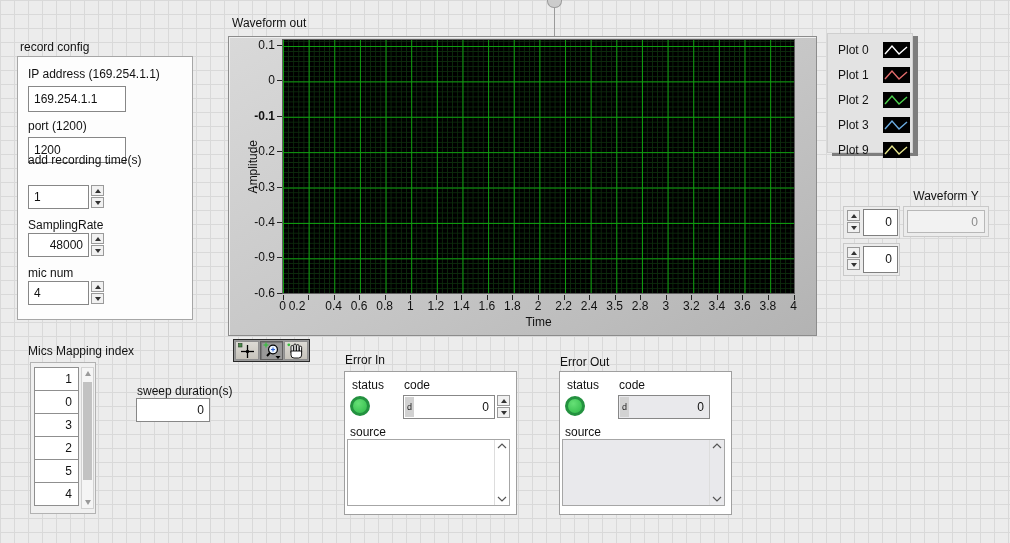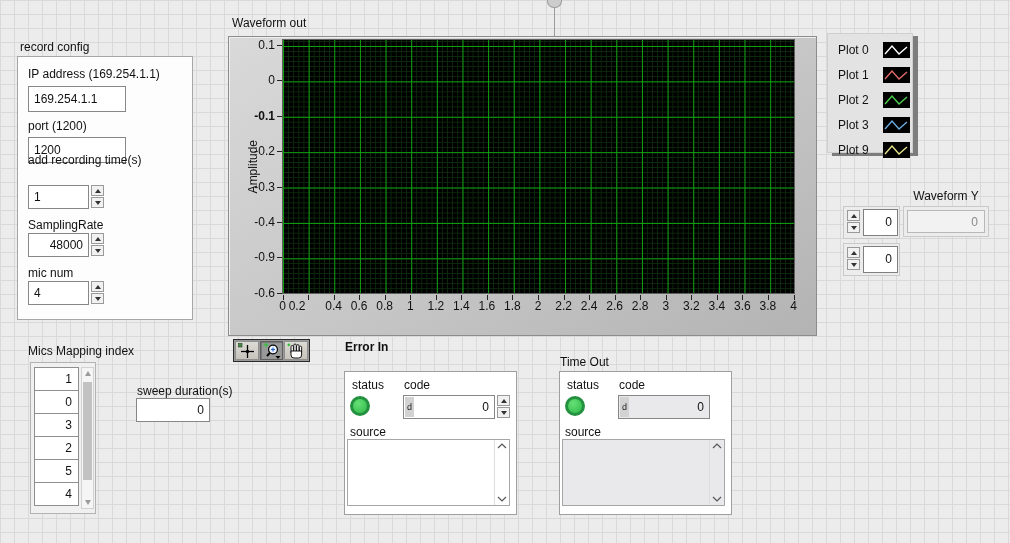--- a/index.html
+++ b/index.html
@@ -158,20 +158,21 @@
         <div class="tri-dn"></div>
       </div>
   </div>
 
   <div class="lbl" style="left:232px; top:16px;">Waveform out</div>
   <div id="graph-frame">
     <div id="plot-area"></div>
     <div id="ylabel-wrap">
         <span>Amplitude</span>
       </div>
+    <div id="xlabel">Time</div>
     <div id="axis-ticks">
         <div class="x-tickmark" style="left: 53.5px;"></div>
         <div class="x-ticklabel" style="left: 53.5px;">0</div>
         <div class="x-tickmark" style="left: 79.05px;"></div>
         <div class="x-ticklabel" style="left: 68px;">0.2</div>
         <div class="x-tickmark" style="left: 104.6px;"></div>
         <div class="x-ticklabel" style="left: 104.6px;">0.4</div>
         <div class="x-tickmark" style="left: 130.15px;"></div>
         <div class="x-ticklabel" style="left: 130.15px;">0.6</div>
         <div class="x-tickmark" style="left: 155.7px;"></div>
@@ -186,21 +187,21 @@
         <div class="x-ticklabel" style="left: 257.9px;">1.6</div>
         <div class="x-tickmark" style="left: 283.45px;"></div>
         <div class="x-ticklabel" style="left: 283.45px;">1.8</div>
         <div class="x-tickmark" style="left: 309px;"></div>
         <div class="x-ticklabel" style="left: 309px;">2</div>
         <div class="x-tickmark" style="left: 334.55px;"></div>
         <div class="x-ticklabel" style="left: 334.55px;">2.2</div>
         <div class="x-tickmark" style="left: 360.1px;"></div>
         <div class="x-ticklabel" style="left: 360.1px;">2.4</div>
         <div class="x-tickmark" style="left: 385.65px;"></div>
-        <div class="x-ticklabel" style="left: 385.65px;">2.6</div>
+        <div class="x-ticklabel" style="left: 385.65px;">3.5</div>
         <div class="x-tickmark" style="left: 411.2px;"></div>
         <div class="x-ticklabel" style="left: 411.2px;">2.8</div>
         <div class="x-tickmark" style="left: 436.75px;"></div>
         <div class="x-ticklabel" style="left: 436.75px;">3</div>
         <div class="x-tickmark" style="left: 462.3px;"></div>
         <div class="x-ticklabel" style="left: 462.3px;">3.2</div>
         <div class="x-tickmark" style="left: 487.85px;"></div>
         <div class="x-ticklabel" style="left: 487.85px;">3.4</div>
         <div class="x-tickmark" style="left: 513.4px;"></div>
         <div class="x-ticklabel" style="left: 513.4px;">3.6</div>
@@ -339,21 +340,21 @@
       <div id="mics-thumb"></div>
       <div class="sb-dn">
           <div class="sb-tri-dn"></div>
         </div>
     </div>
   </div>
 
   <div class="lbl" style="left:137px; top:384px;">sweep duration(s)</div>
   <div class="numfield num-r" style="left:136px; top:398px; width:74px; height:24px;">0</div>
 
-  <div class="lbl" style="left:345px; top:340px;font-weight:bold;">Error In</div>
+  <div class="lbl" style="left:345px; top:353px;">Error In</div>
   <div class="err-panel" style="left:344px;"></div>
   <div class="lbl" style="left:352px; top:378px;">status</div>
   <div class="led" style="left:350px; top:396px;"></div>
   <div class="lbl" style="left:404px; top:378px;">code</div>
   <div class="code-field" style="left:403px; top:395px;">
     <div class="radix">d</div>
     <div class="val">0</div>
   </div>
   <div class="spin" style="left:497px; top:395px;">
     <div class="spin-btn">
@@ -369,21 +370,21 @@
     <div class="src-scroll">
       <svg class="chev-up" width="10" height="6">
           <polyline points="1,5 5,1 9,5" fill="none" stroke="#555" stroke-width="1.2"></polyline>
         </svg>
       <svg class="chev-dn" width="10" height="6">
           <polyline points="1,1 5,5 9,1" fill="none" stroke="#555" stroke-width="1.2"></polyline>
         </svg>
     </div>
   </div>
 
-  <div class="lbl" style="left:560px; top:355px;">Time Out</div>
+  <div class="lbl" style="left:560px; top:355px;">Error Out</div>
   <div class="err-panel" style="left:559px;"></div>
   <div class="lbl" style="left:567px; top:378px;">status</div>
   <div class="led" style="left:565px; top:396px;"></div>
   <div class="lbl" style="left:619px; top:378px;">code</div>
   <div class="code-field grayed" style="left:618px; top:395px;">
     <div class="radix">d</div>
     <div class="val">0</div>
   </div>
   <div class="lbl" style="left:565px; top:425px;">source</div>
   <div class="src-box grayed" style="left:562px; top:439px;">

